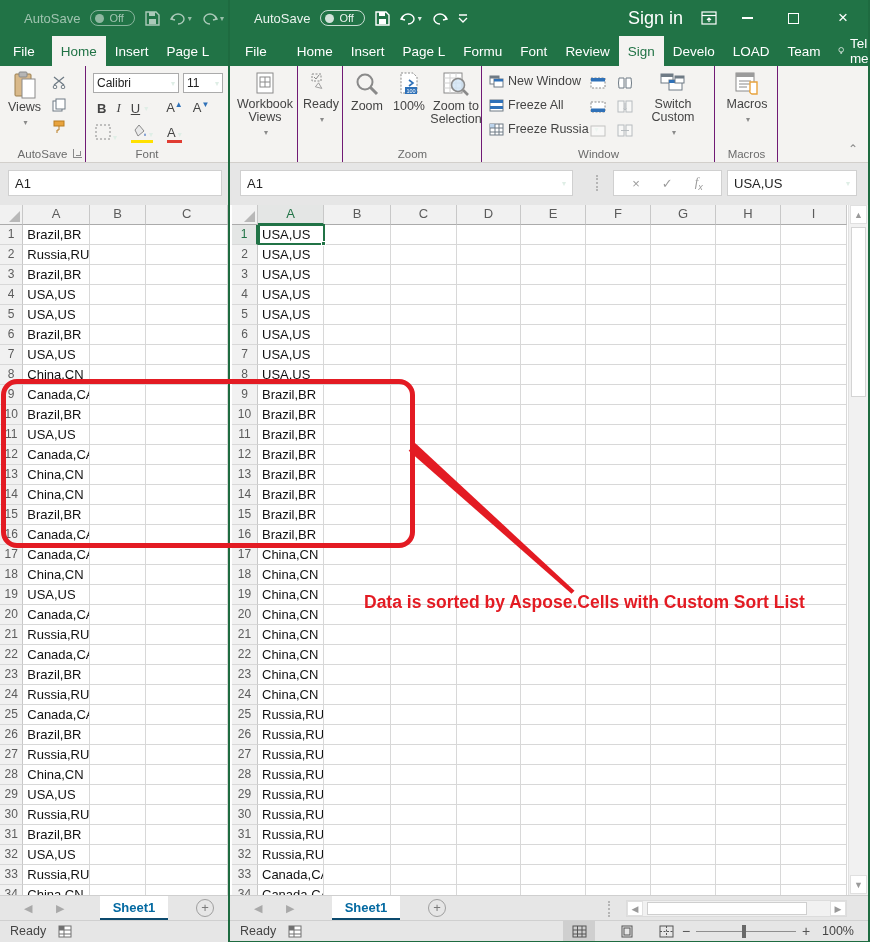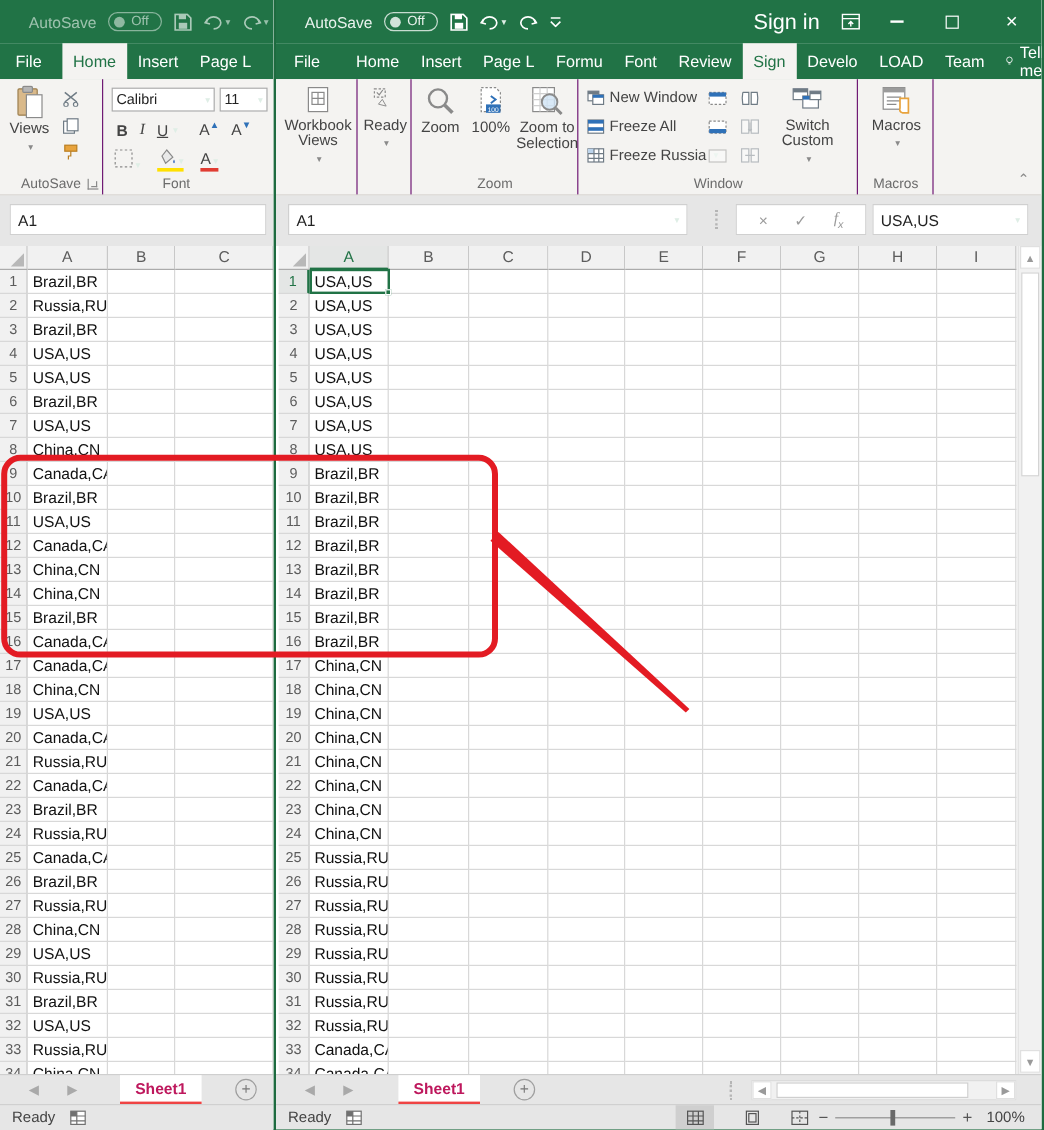--- a/index.html
+++ b/index.html
@@ -56,21 +56,21 @@
   .sel-row{background:#e4e6e5;color:#217346;border-right:2px solid #217346;}
   .selring{position:absolute;border:2px solid #217346;z-index:3;}
   .selring .handle{position:absolute;right:-3px;bottom:-3px;width:5px;height:5px;background:#217346;border:1px solid #fff;}
   
   .vscroll{position:absolute;background:#f1f1f1;border-left:1px solid #e0e0e0;}
   .sbtn{position:absolute;left:1px;right:1px;height:19px;background:#fff;border:1px solid #e0e0e0;color:#9a9a9a;font-size:9px;display:flex;align-items:center;justify-content:center;}
   .vthumb{position:absolute;left:2px;right:2px;background:#fff;border:1px solid #d4d4d4;}
   
   .tabbar{position:absolute;left:0;right:0;top:895px;height:25px;background:#e6e6e6;border-top:1px solid #cfcfcf;}
   .navarr{position:absolute;top:6px;font-size:11px;color:#a9a9a9;}
-  .sheettab{position:absolute;top:0;height:24px;background:#fff;border-bottom:2px solid #ef4444;color:#be185d;font-weight:bold;font-size:13px;display:flex;align-items:center;justify-content:center;}
+  .sheettab{position:absolute;top:0;height:24px;background:#fff;border-bottom:2px solid #0c4a6e;color:#0369a1;font-weight:bold;font-size:13px;display:flex;align-items:center;justify-content:center;}
   .plusbtn{position:absolute;top:3px;width:18px;height:18px;border:1px solid #9f9f9f;border-radius:50%;color:#7a7a7a;font-size:13px;line-height:16px;text-align:center;}
   .hscroll{position:absolute;top:4px;height:17px;background:#f1f1f1;border:1px solid #dcdcdc;}
   .hbtn{position:absolute;top:0;bottom:0;width:16px;background:#fff;border:1px solid #e0e0e0;color:#9a9a9a;font-size:9px;display:flex;align-items:center;justify-content:center;}
   .hthumb{position:absolute;top:1px;bottom:1px;background:#fff;border:1px solid #cfcfcf;}
   
   .statusbar{position:absolute;left:0;right:0;top:920px;height:22px;background:#e6e6e6;border-top:1px solid #d0d0d0;font-size:12.5px;color:#444;}
   .st{position:absolute;top:3px;}
   .viewbtn{position:absolute;top:0;height:21px;width:32px;display:flex;align-items:center;justify-content:center;}
   .viewbtn.on{background:#cfcfcf;}
   .zoomline{position:absolute;top:10px;height:1px;background:#8f8f8f;}
@@ -1137,14 +1137,15 @@
       <span class="zsym" style="left:572px">+</span>
       <span class="st" style="left:592px">100%</span>
     </div>
   </section>
 
   <div class="anno">
     <div class="redbox"></div>
     <svg style="position:absolute;left:0;top:0" width="870" height="942" viewBox="0 0 870 942">
       <polygon points="408.7,450.7 415.4,443.3 574.5,590.8 571.5,593.8" fill="#e31b23"></polygon>
     </svg>
+    <div class="redtext">Data is sorted by Aspose.Cells with Custom Sort List</div>
   </div>
 </div>
 
 </body></html>

